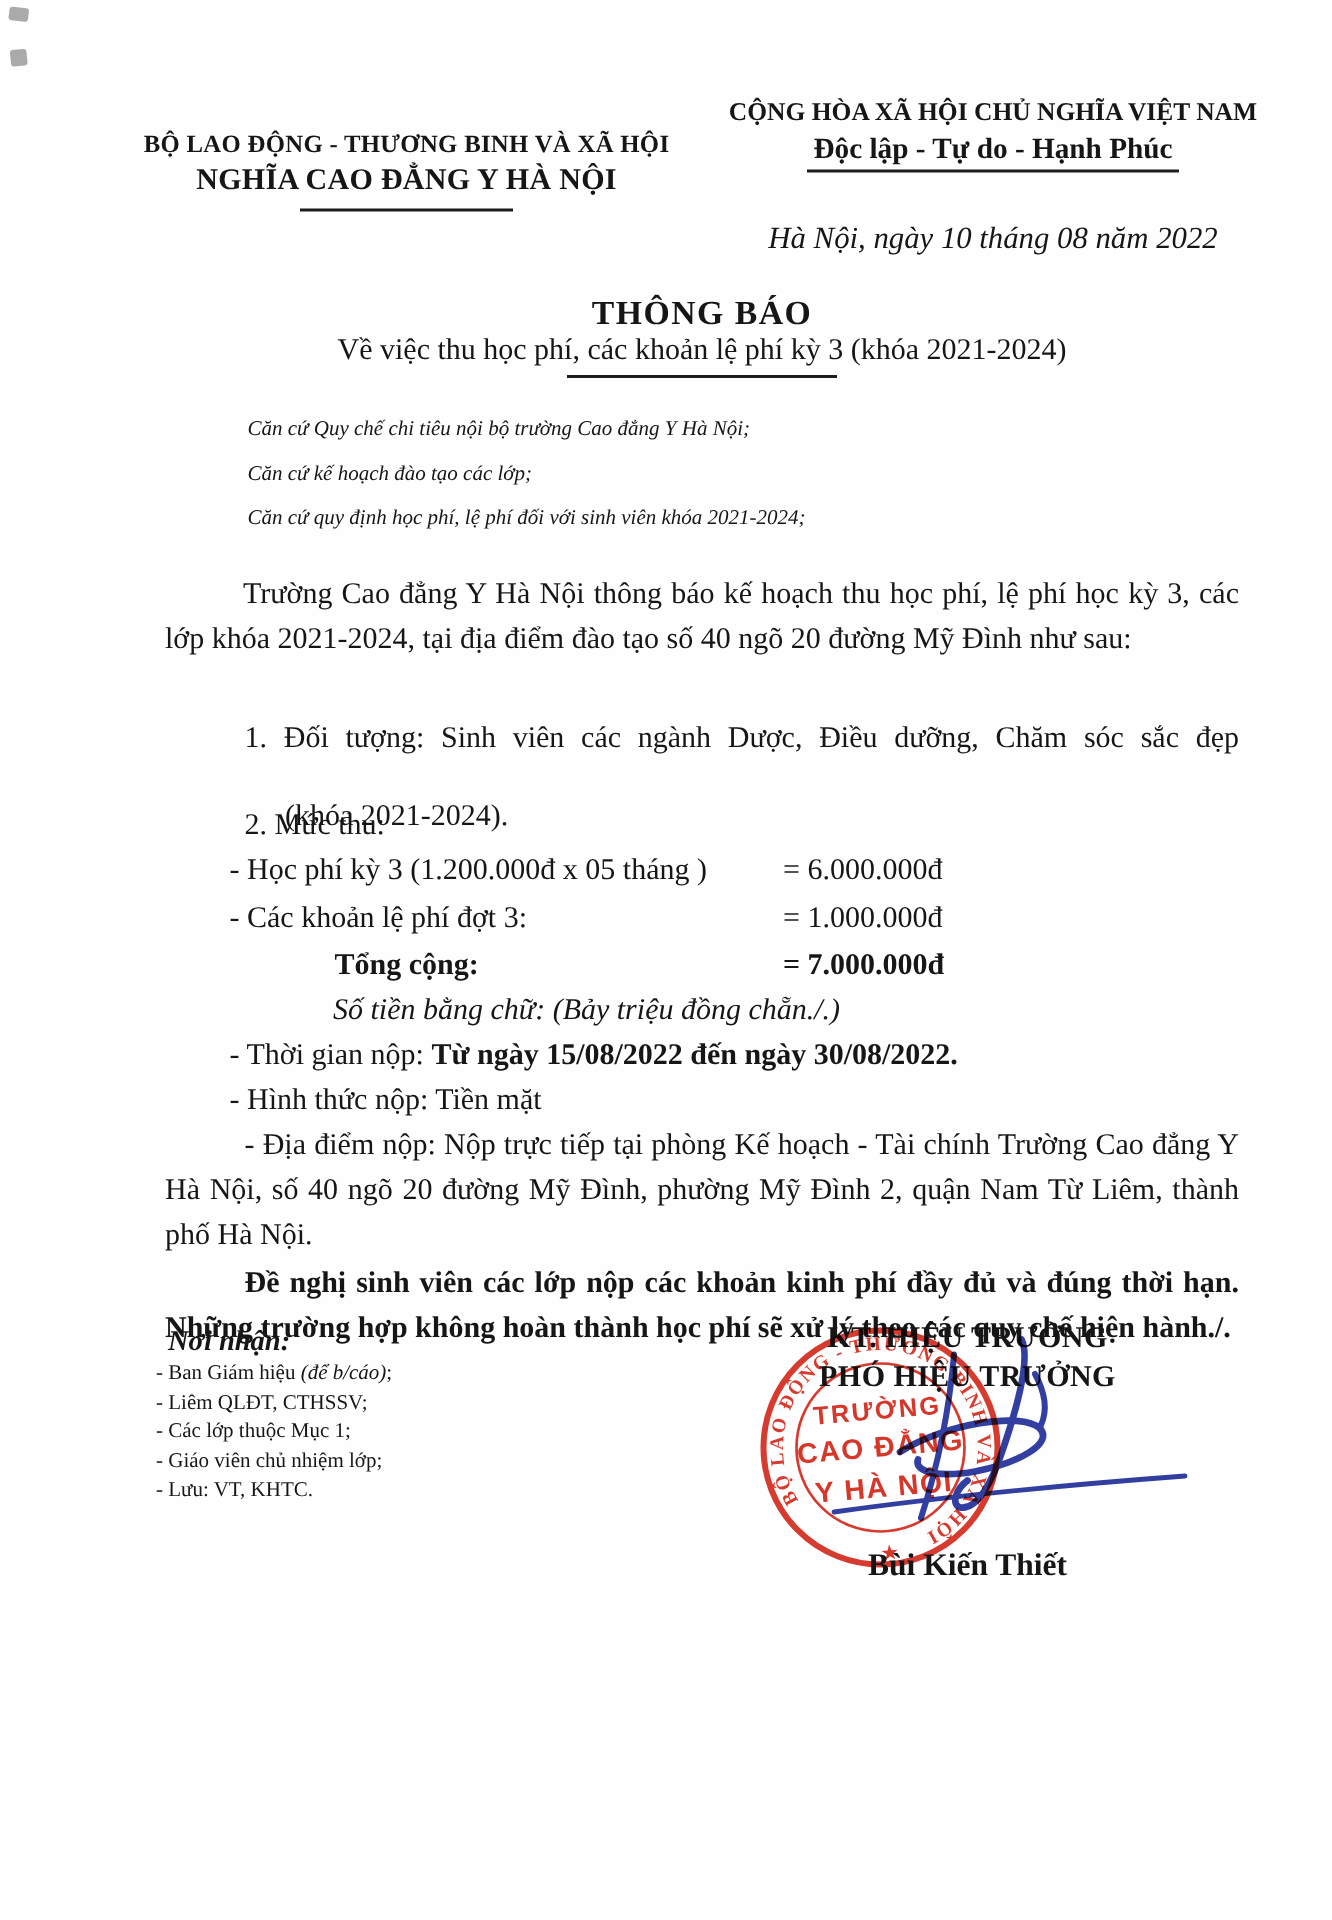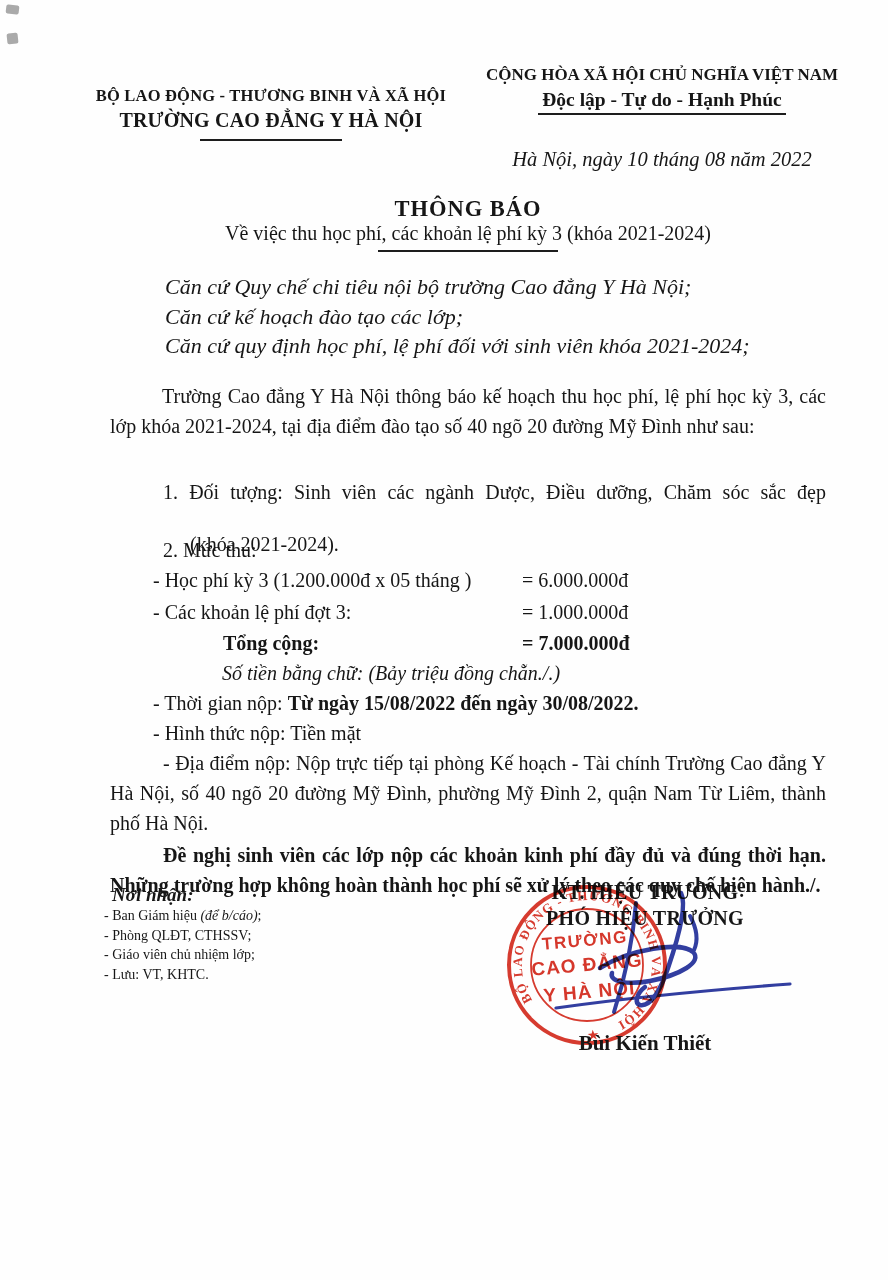--- a/index.html
+++ b/index.html
@@ -22,21 +22,21 @@
   #hdr-right .l1{font-size:17px;font-weight:bold;}
   #hdr-right .l2{font-size:19.5px;font-weight:bold;margin-top:4px;display:inline-block;
                  border-bottom:2px solid #1d1d1d;padding:0 4px 2px;}
   #dateline{left:466px;top:148px;width:392px;font-size:20.5px;font-style:italic;text-align:center;}
   
   #title-block{left:110px;top:196px;width:716px;}
   #title-main{font-size:22.5px;font-weight:bold;letter-spacing:1px;}
   #title-sub{font-size:20px;font-weight:normal;margin-top:0;}
   #title-rule{width:180px;margin:5px auto 0;}
   
-  #preamble{left:165px;top:272px;width:660px;font-size:22px;font-style:italic;line-height:29.5px;}
+  #preamble{left:165px;top:272px;width:660px;font-size:14px;font-style:italic;line-height:29.5px;}
   
   .body-txt{font-size:20px;line-height:30px;}
   #intro{left:110px;top:381px;width:716px;text-indent:52px;}
   #items{left:110px;top:477px;width:716px;}
   .row{position:absolute;left:0;width:716px;}
   #item1{top:0;}
   #item1 .ln1{display:block;padding-left:53px;text-align:justify;text-align-last:justify;}
   #item1 .ln2{display:block;padding-left:80px;margin-top:22px;}
   #item2{top:58px;padding-left:53px;}
   .fee-label{display:inline-block;text-align:center;}
@@ -67,21 +67,21 @@
 </head>
 <body>
 
 <div id="page">
 
   <div id="speck1" class="speck"></div>
   <div id="speck2" class="speck"></div>
 
   <div id="hdr-left" class="abs ctr">
     <div class="l1">BỘ LAO ĐỘNG - THƯƠNG BINH VÀ XÃ HỘI</div>
-    <div class="l2">TRƯỜNG CAO ĐẲNG Y HÀ NỘI</div>
+    <div class="l2">NGHĨA CAO ĐẲNG Y HÀ NỘI</div>
     <div class="rule"></div>
   </div>
 
   <div id="hdr-right" class="abs ctr">
     <div class="l1">CỘNG HÒA XÃ HỘI CHỦ NGHĨA VIỆT NAM</div>
     <div class="l2">Độc lập - Tự do - Hạnh Phúc</div>
   </div>
   <div id="dateline" class="abs">Hà Nội, ngày 10 tháng 08 năm 2022</div>
 
   <div id="title-block" class="abs ctr">
@@ -124,21 +124,22 @@
       <span>- Thời gian nộp: </span><span class="b">Từ ngày 15/08/2022 đến ngày 30/08/2022.</span>
     </div>
     <div id="method" class="row">- Hình thức nộp: Tiền mặt</div>
     <div id="location" class="row jst">- Địa điểm nộp: Nộp trực tiếp tại phòng Kế hoạch - Tài chính Trường Cao đẳng Y Hà Nội, số 40 ngõ 20 đường Mỹ Đình, phường Mỹ Đình 2, quận Nam Từ Liêm, thành phố Hà Nội.</div>
     <div id="closing" class="row jst">Đề nghị sinh viên các lớp nộp các khoản kinh phí đầy đủ và đúng thời hạn. Những trường hợp không hoàn thành học phí sẽ xử lý theo các quy chế hiện hành./.</div>
   </div>
 
   <div id="recipients" class="abs">
     <div class="head">Nơi nhận:</div>
     <div class="item"><span>- Ban Giám hiệu </span><span class="i">(để b/cáo)</span><span>;</span></div>
-    <div class="item">- Phòng QLĐT, CTHSSV;</div>
+    <div class="item">- Liêm QLĐT, CTHSSV;</div>
+    <div class="item">- Các lớp thuộc Mục 1;</div>
     <div class="item">- Giáo viên chủ nhiệm lớp;</div>
     <div class="item">- Lưu: VT, KHTC.</div>
   </div>
 
   <div id="sig-titles" class="abs">
     <div>KT. HIỆU TRƯỞNG</div>
     <div>PHÓ HIỆU TRƯỞNG</div>
   </div>
 
   <svg id="stamp-svg" class="abs" width="190" height="190" viewBox="0 0 190 190">

